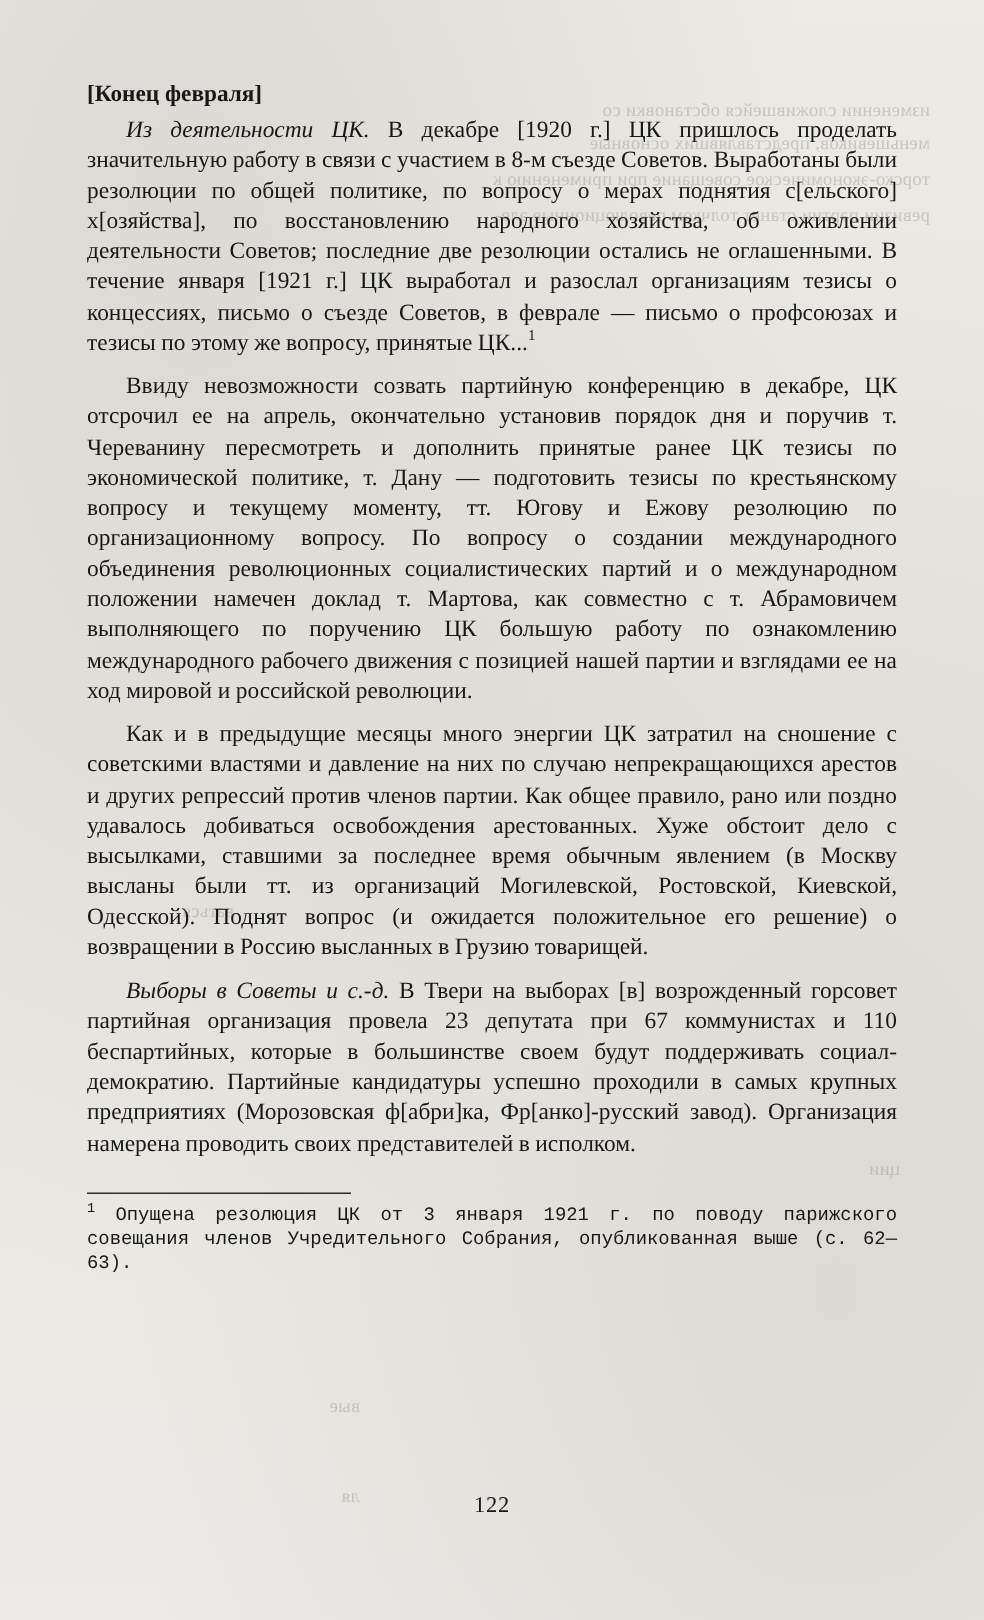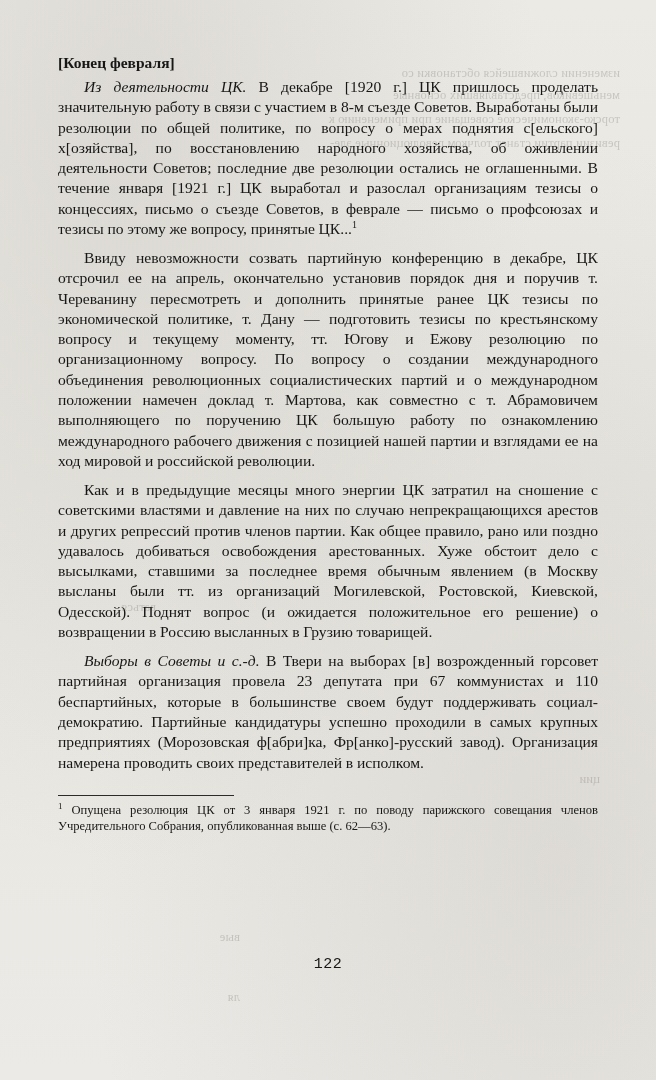--- a/index.html
+++ b/index.html
@@ -90,33 +90,33 @@
     height: 1px;
     background: #2b2b2b;
     margin: 22px 0 6px 0;
   }
   p.footnote {
     font-size: 12.6px;
     line-height: 1.28;
     text-align: justify;
     margin: 0;
     text-indent: 0;
-    font-family: Liberation Serif, serif;
+    font-family: Liberation Mono, monospace;
   }
   p.footnote sup {
     font-size: 9px;
   }
   .page-number {
     position: absolute;
     left: 0;
     right: 0;
-    top: 956px;
+    top: 996px;
     text-align: center;
     font-size: 15px;
-    font-family: Liberation Mono, monospace;
+    font-family: Liberation Serif, serif;
     letter-spacing: 0.5px;
   }
 </style>
 </head>
 <body>
 
 <div class="page">
 
   <div class="ghost" style="top:66px;  left:40px;  width:580px;">изменении сложившейся обстановки со</div>
   <div class="ghost" style="top:88px;  left:40px;  width:580px;">меньшевиков, представлявших основные</div>

